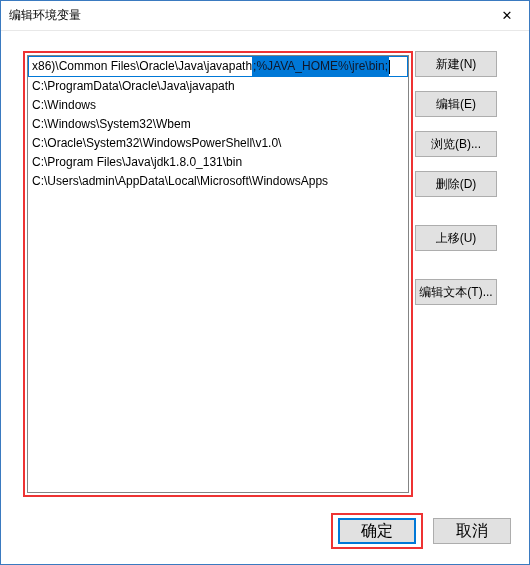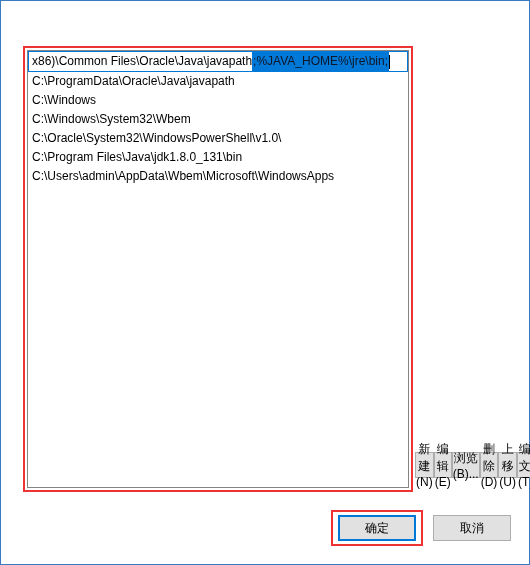--- a/index.html
+++ b/index.html
@@ -2,55 +2,61 @@
 <html><head>
   <meta charset="utf-8">
   <style>
     * { box-sizing: border-box; margin: 0; padding: 0; }
     body { font-family: "Microsoft YaHei", "Segoe UI", sans-serif; font-size: 12px; background: #fff; width: 530px; height: 565px; overflow: hidden; }
     .window { width: 530px; height: 565px; border: 1px solid #3a7ac0; display: flex; flex-direction: column; background: #fff; }
     .titlebar { height: 30px; background: #fff; display: flex; align-items: center; padding: 0 0 0 8px; border-bottom: 1px solid #e8e8e8; }
     .titlebar-text { flex: 1; font-size: 12px; }
     .close-btn { width: 44px; height: 30px; display: flex; align-items: center; justify-content: center; cursor: pointer; }
     .close-x { font-size: 13px; font-family: Arial; }
-    .content { flex: 1; padding: 20px 18px 16px 22px; display: flex; gap: 2px; align-items: flex-end; }
+    .content { flex: 1; padding: 20px 18px 16px 22px; display: flex; gap: 2px; }
     .listbox-wrap { border: 2px solid #e33; padding: 2px; width: 390px; }
     .listbox { border: 1px solid #848484; width: 100%; height: 438px; background: #fff; overflow: auto; }
     .listbox-row { height: 19px; line-height: 19px; padding: 0 4px; white-space: nowrap; overflow: hidden; font-size: 12px; }
     .listbox-row.editing { border: 1px solid #0078d7; height: 21px; padding: 0 3px; display: flex; align-items: center; }
     .edit-normal { }
     .edit-sel { background: #0078d7; color: #0f172a; padding: 0 1px; }
     .edit-caret { border-left: 1px solid #000; height: 14px; display: inline-block; }
-    .button-col { display: flex; flex-direction: row; width: 82px; margin-top: 11px; }
+    .button-col { display: flex; flex-direction: column; width: 82px; }
     .win-btn { height: 26px; border: 1px solid #adadad; background: #e1e1e1; font-size: 12px; font-family: inherit; cursor: pointer; margin-bottom: 14px; display: flex; align-items: center; justify-content: center; }
     .spacer-sm { height: 14px; }
     .footer { height: 56px; display: flex; justify-content: flex-end; align-items: center; gap: 10px; padding: 0 18px 16px 0; }
     .ok-wrap { border: 2px solid #e33; padding: 3px 5px; }
-    .footer-btn { width: 78px; height: 26px; border: 1px solid #adadad; background: #e1e1e1; font-size: 12px; font-family: inherit; cursor: pointer; display: flex; align-items: center; justify-content: center; }
+    .footer-btn { width: 78px; height: 26px; border: 1px solid #adadad; background: #e1e1e1; font-size: 16px; font-family: inherit; cursor: pointer; display: flex; align-items: center; justify-content: center; }
     .footer-btn.default { border-color: #0078d7; box-shadow: inset 0 0 0 1px #0078d7; }
   </style>
 </head>
 <body>
 
 <div class="window">
+  <div class="titlebar">
+    <span class="titlebar-text">编辑环境变量</span>
+    <div class="close-btn">
+      <span class="close-x">✕</span>
+    </div>
+  </div>
 
   <div class="content">
     <div class="listbox-wrap">
       <div class="listbox">
         <div class="listbox-row editing">
           <span class="edit-normal">x86)\Common Files\Oracle\Java\javapath</span>
             <span class="edit-sel">;%JAVA_HOME%\jre\bin;</span>
             <span class="edit-caret"></span>
         </div>
         <div class="listbox-row">C:\ProgramData\Oracle\Java\javapath</div>
         <div class="listbox-row">C:\Windows</div>
         <div class="listbox-row">C:\Windows\System32\Wbem</div>
         <div class="listbox-row">C:\Oracle\System32\WindowsPowerShell\v1.0\</div>
         <div class="listbox-row">C:\Program Files\Java\jdk1.8.0_131\bin</div>
-        <div class="listbox-row">C:\Users\admin\AppData\Wbem\Microsoft\WindowsApps</div>
+        <div class="listbox-row">C:\Users\admin\AppData\Local\Microsoft\WindowsApps</div>
       </div>
     </div>
 
     <div class="button-col">
       <button class="win-btn">新建(N)</button>
       <button class="win-btn">编辑(E)</button>
       <button class="win-btn">浏览(B)...</button>
       <button class="win-btn">删除(D)</button>
       <div class="spacer-sm"></div>
       <button class="win-btn">上移(U)</button>

